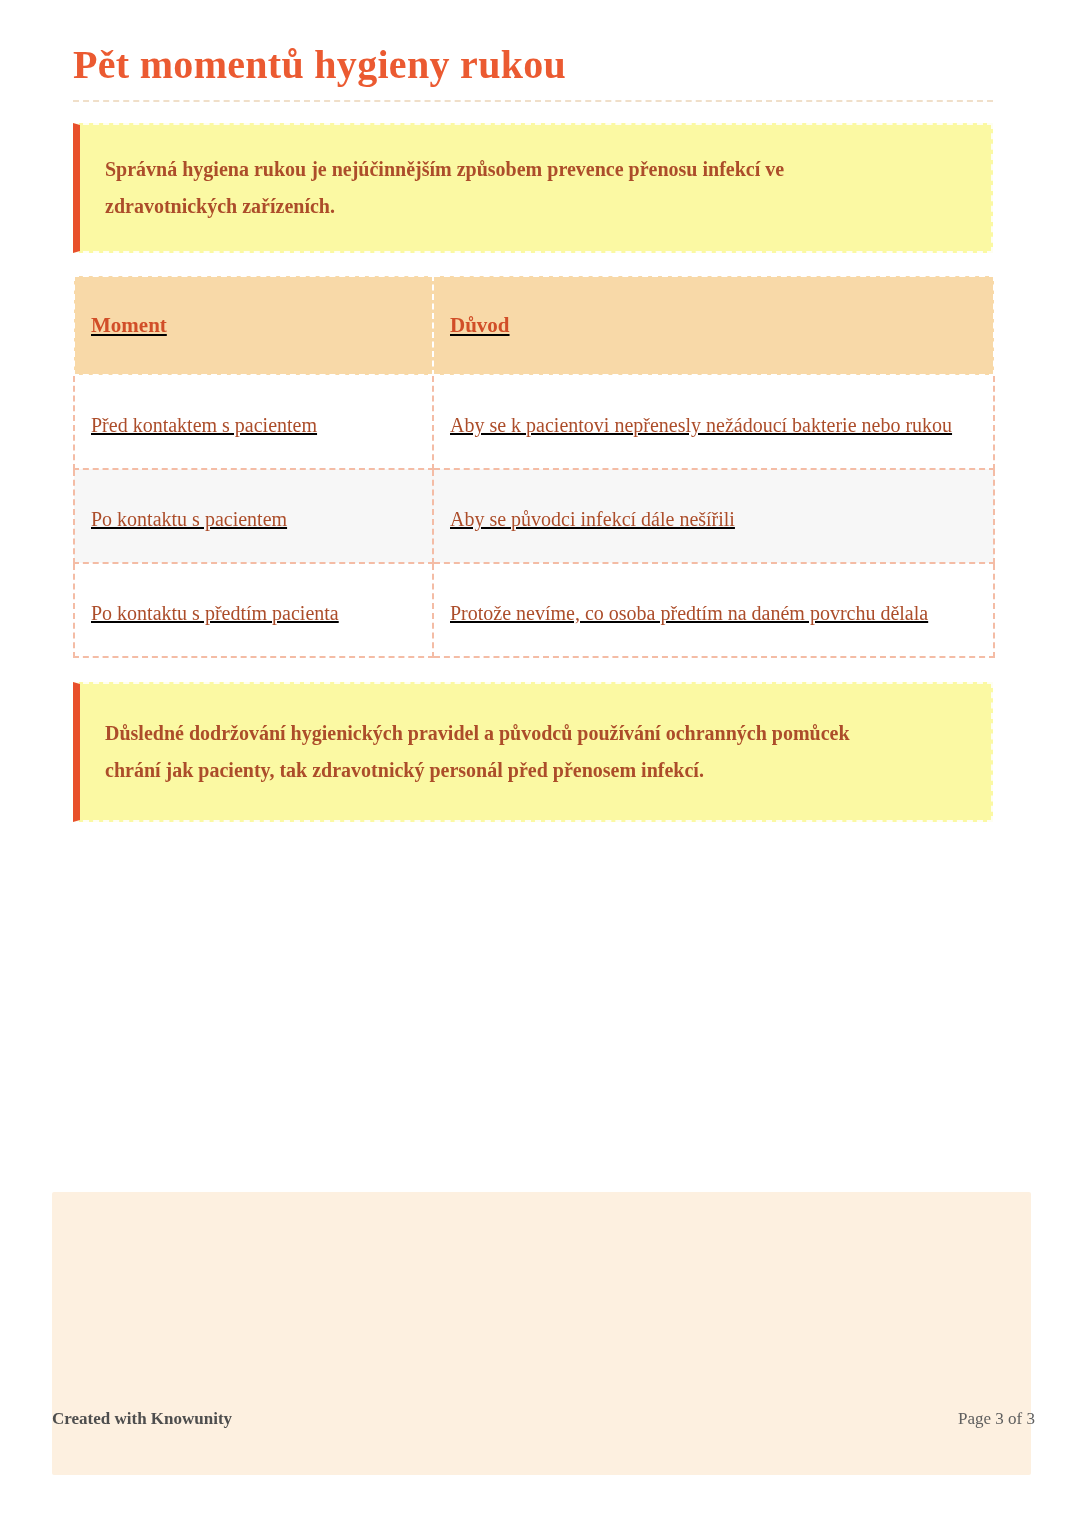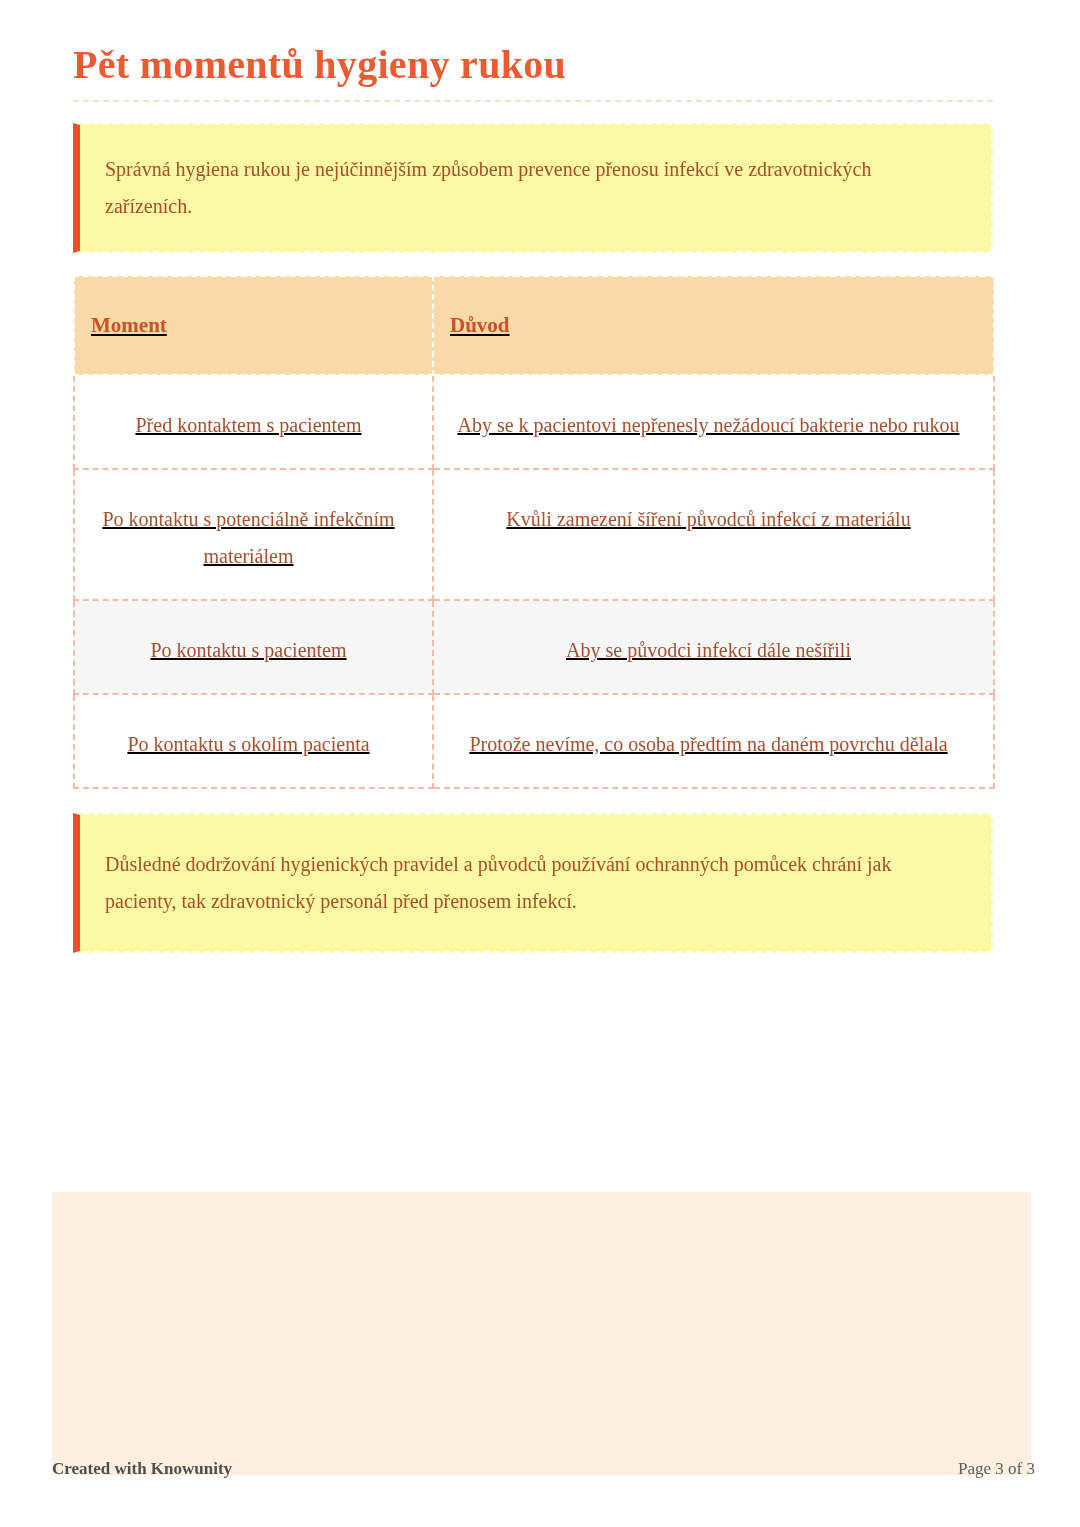--- a/index.html
+++ b/index.html
@@ -46,20 +46,21 @@
     border-left: 7px solid var(--accent, #E8502B);
     padding: 26px 30px 26px 25px;
   }
   .callout.second { margin-top: 24px; padding-top: 31px; padding-bottom: 31px; }
   .callout p {
     margin: 0;
     max-width: 800px;
     color: var(--text-rust, #AC4D2A);
     font-size: 20px;
     line-height: 37px;
+    font-weight: bold;
   }
 
   table.moments {
     margin-top: 22px;
     width: 920px;
     border-collapse: collapse;
     table-layout: fixed;
     text-decoration: underline;
   }
   table.moments col.c1 { width: 359px; }
@@ -74,39 +75,38 @@
     border: 2px dashed #ffffff;
   }
   table.moments td {
     background: #ffffff;
     color: var(--text-rust, #AC4D2A);
     font-size: 20px;
     line-height: 37px;
     vertical-align: top;
     padding: 31px 26px 24px 16px;
     border: 2px dashed var(--dash, #F4BCA5);
-    text-align: center;
   }
   table.moments tr.alt td { background: var(--row-alt, #F7F7F7); }
 
   .peach-box {
     position: absolute;
     left: 52px;
     top: 1192px;
     width: 979px;
     height: 283px;
     background: var(--peach, #FDF0E0);
     border-radius: 2px;
   }
 
   .footer {
     position: absolute;
     left: 52px;
     right: 45px;
-    top: 1459px;
+    top: 1409px;
     display: flex;
     justify-content: space-between;
     align-items: baseline;
     font-size: 17px;
   }
   .footer .brand { font-weight: bold; color: #4E4E4E; }
   .footer .page-num { font-weight: normal; color: #5E5E5E; }
 </style>
 </head>
 <body>
@@ -129,30 +129,26 @@
         <tr>
           <th>Moment</th>
           <th>Důvod</th>
         </tr>
       </thead>
       <tbody>
         <tr>
           <td>Před kontaktem s pacientem</td>
           <td>Aby se k pacientovi nepřenesly nežádoucí bakterie nebo rukou</td>
         </tr>
-        <tr>
-          <td>Po kontaktu s potenciálně infekčním materiálem</td>
-          <td>Kvůli zamezení šíření původců infekcí z materiálu</td>
-        </tr>
         <tr class="alt">
           <td>Po kontaktu s pacientem</td>
           <td>Aby se původci infekcí dále nešířili</td>
         </tr>
         <tr>
-          <td>Po kontaktu s okolím pacienta</td>
+          <td>Po kontaktu s předtím pacienta</td>
           <td>Protože nevíme, co osoba předtím na daném povrchu dělala</td>
         </tr>
       </tbody>
     </table>
 
     <div class="callout second">
       <p>Důsledné dodržování hygienických pravidel a původců používání ochranných pomůcek chrání jak pacienty, tak zdravotnický personál před přenosem infekcí.</p>
     </div>
 
   </div>

